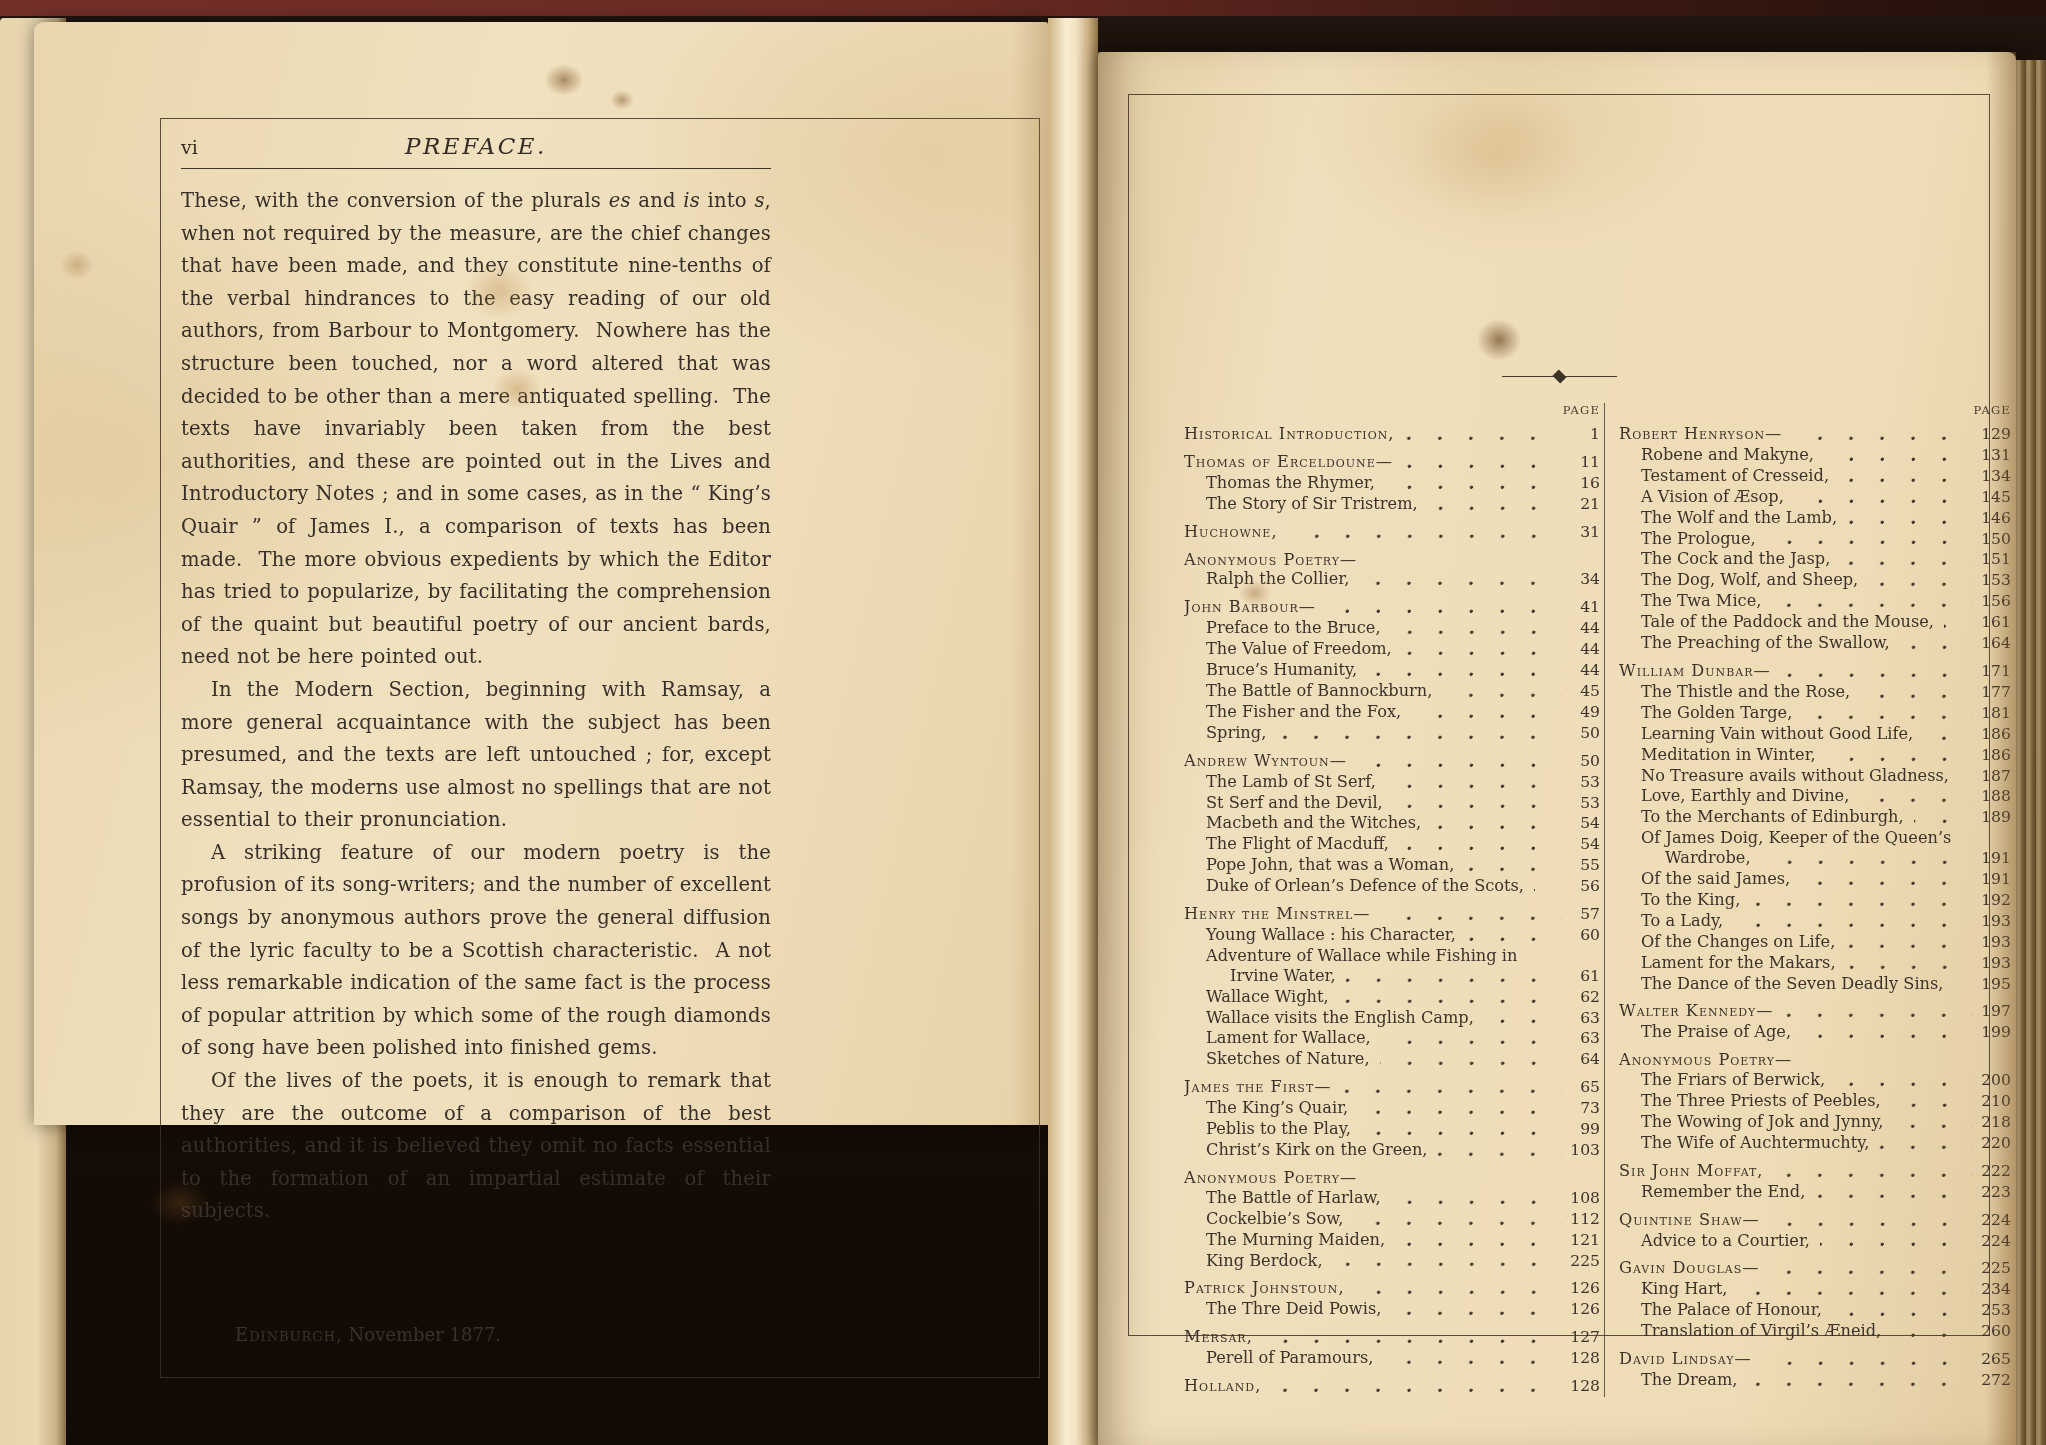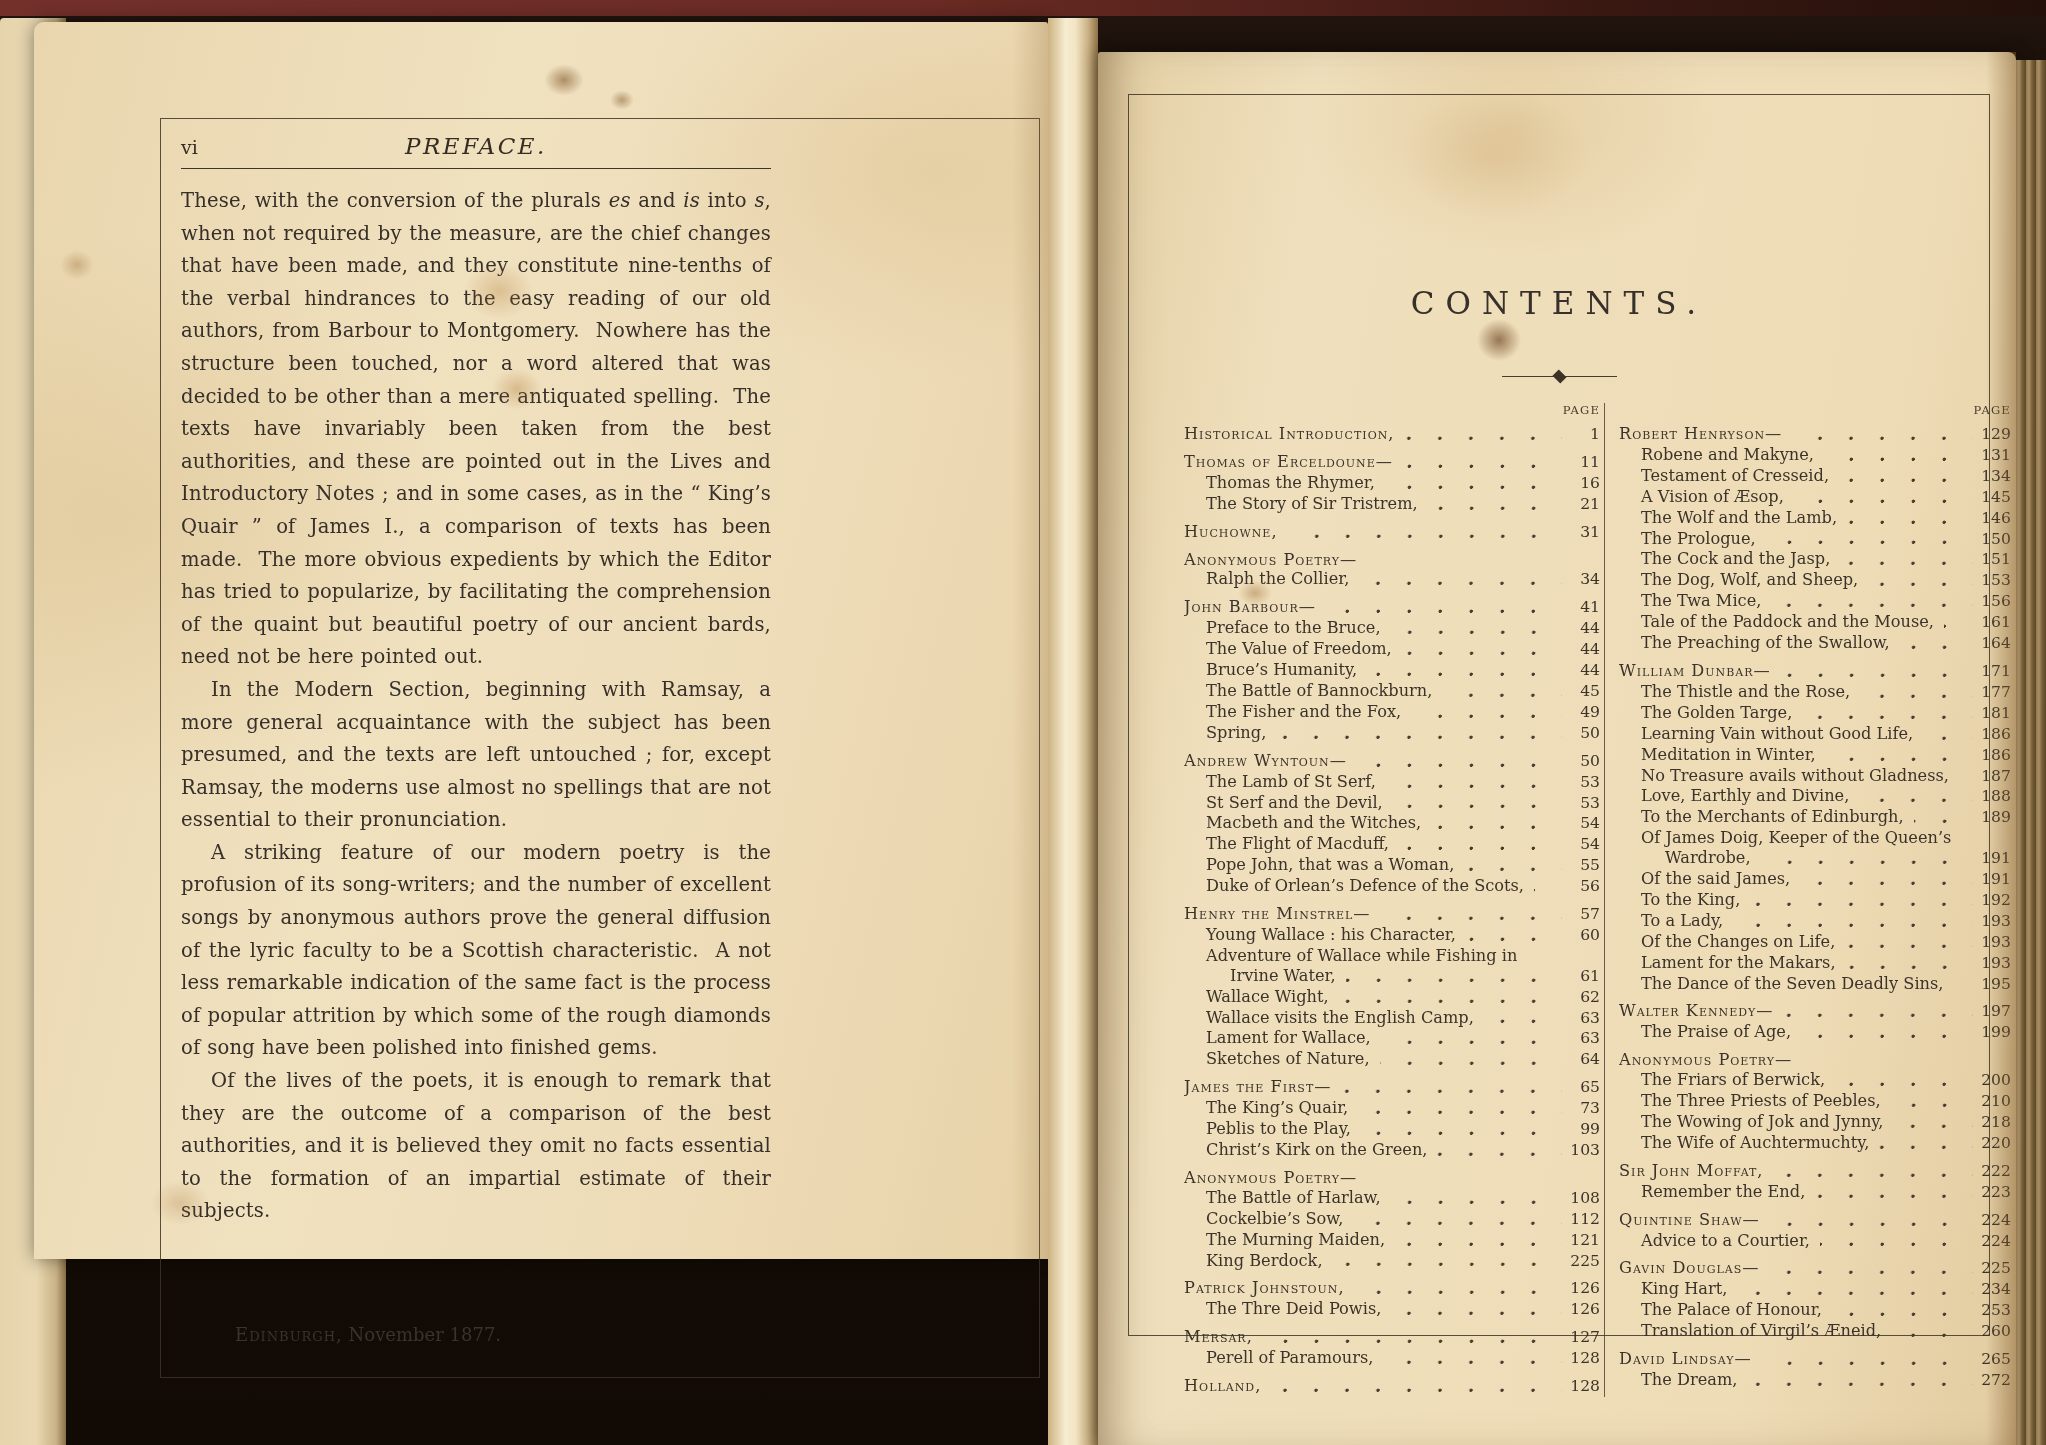--- a/index.html
+++ b/index.html
@@ -8,21 +8,21 @@
          background:linear-gradient(180deg,#241610 0%,#170e07 6%,#120b05 100%);}
   
   .cover-strip{position:absolute;left:0;top:0;width:100%;height:16px;
          background:linear-gradient(90deg,#73302a 0%,#6b2b24 45%,#3a1812 78%,#23100a 100%);}
   
   .underpage{position:absolute;left:0;top:18px;width:66px;height:1427px;
          background:linear-gradient(90deg,#e6d4ac 0%,#e9d8b1 55%,#c9b286 85%,#8a6f48 100%);
          border-radius:4px 0 0 0;}
   
   .page{position:absolute;box-sizing:border-box;}
-  .page.left{left:34px;top:22px;width:1014px;height:1237px;
+  .page.left{left:34px;top:22px;width:1014px;height:1103px;
          background:
            radial-gradient(ellipse 420px 300px at 88% 12%,rgba(214,183,128,.35),rgba(214,183,128,0) 70%),
            radial-gradient(ellipse 500px 400px at 8% 40%,rgba(210,178,122,.30),rgba(210,178,122,0) 70%),
            linear-gradient(103deg,#e9d6ae 0%,#f0e1bf 38%,#eedcb8 70%,#e7d2a8 100%);
          border-radius:10px 3px 0 0;
          box-shadow:0 0 18px rgba(0,0,0,.45);}
   .page.left::after{content:"";position:absolute;right:0;top:0;width:36px;height:100%;
          background:linear-gradient(90deg,rgba(146,108,58,0),rgba(146,108,58,.28));}
   .gutter{position:absolute;left:1048px;top:18px;width:50px;height:1427px;
          background:linear-gradient(90deg,#cdb283 0%,#f6ecd0 35%,#f2e5c4 55%,#cbb184 80%,#8f7348 100%);}
@@ -121,21 +121,20 @@
           <span>1877.</span>
         </div>
       </div>
     </div>
   </div>
 
   <div class="gutter"></div>
 
   <div class="page right">
     <div class="frame rframe">
-      <h1 class="ctitle">CONTENTS.</h1>
       <div class="ornament">
         <span class="oline"></span>
         <span class="diamond"></span>
         <span class="oline"></span>
       </div>
       <div class="cols">
         <div class="col1">
           <div class="pagehead">PAGE</div>
           <div class="rows">
               <div class="row a">

